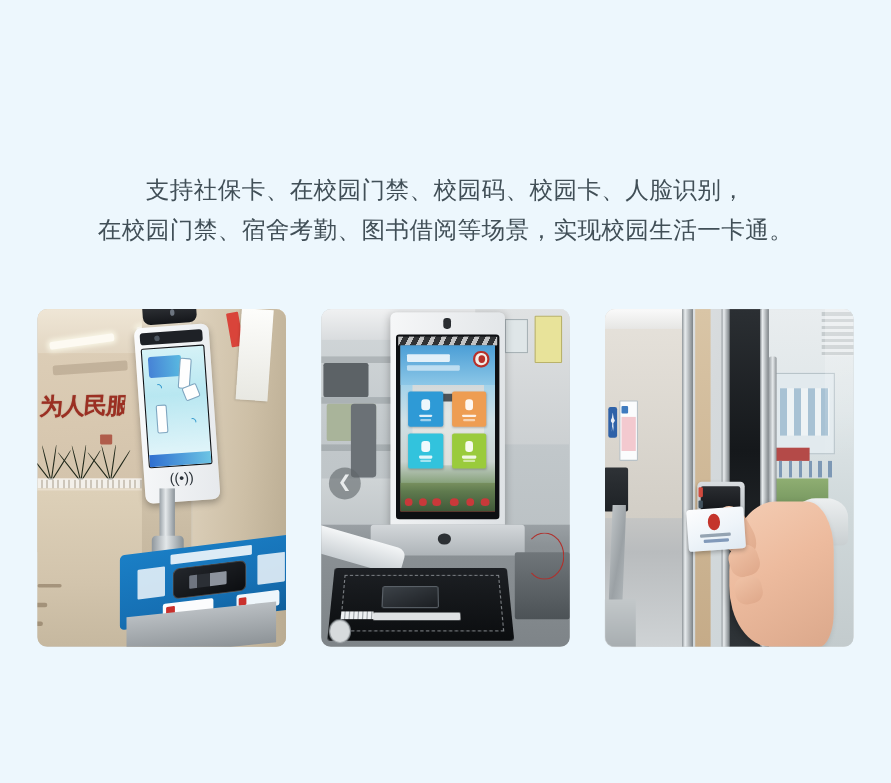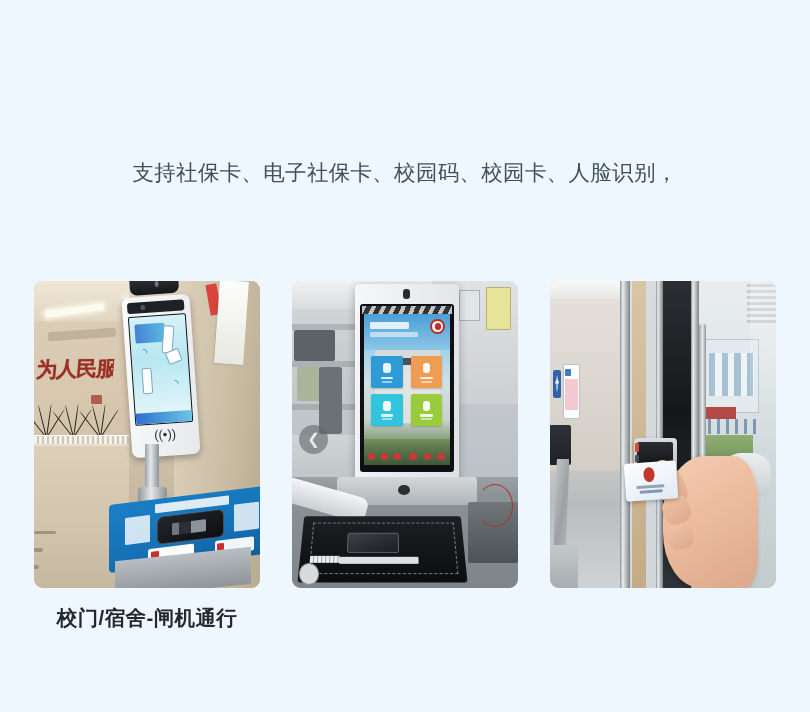--- a/index.html
+++ b/index.html
@@ -616,21 +616,22 @@
   .p3-finger.f1 { left: 50%; top: 70%; width: 12%; height: 9%; transform: rotate(-18deg); }
   .p3-finger.f2 { left: 52%; top: 79%; width: 11%; height: 8%; transform: rotate(-12deg); }
 </style>
 </head>
 <body>
 
 <div class="page">
 
 
   <div class="subtitle">
-    <span class="line">支持社保卡、电子社保卡、校园码、校园卡、人脸识别，</span>
+    <span class="line">支持社保卡、在校园门禁、校园码、校园卡、人脸识别，</span>
+    <span class="line">在校园门禁、宿舍考勤、图书借阅等场景，实现校园生活一卡通。</span>
   </div>
 
   <div class="cards">
 
     <div class="card">
       <div class="photo">
         <div class="p1-wall"></div>
         <div class="p1-ceil"></div>
         <div class="p1-lamp a"></div>
         <div class="p1-lamp b"></div>
@@ -827,16 +828,15 @@
           <div class="p3-emblem"></div>
           <div class="p3-cardline l1"></div>
           <div class="p3-cardline l2"></div>
         </div>
       </div>
     </div>
 
   </div>
 
   <div class="captions">
-    <div class="caption">校门/宿舍-闸机通行</div>
   </div>
 
 </div>
 
 </body></html>

